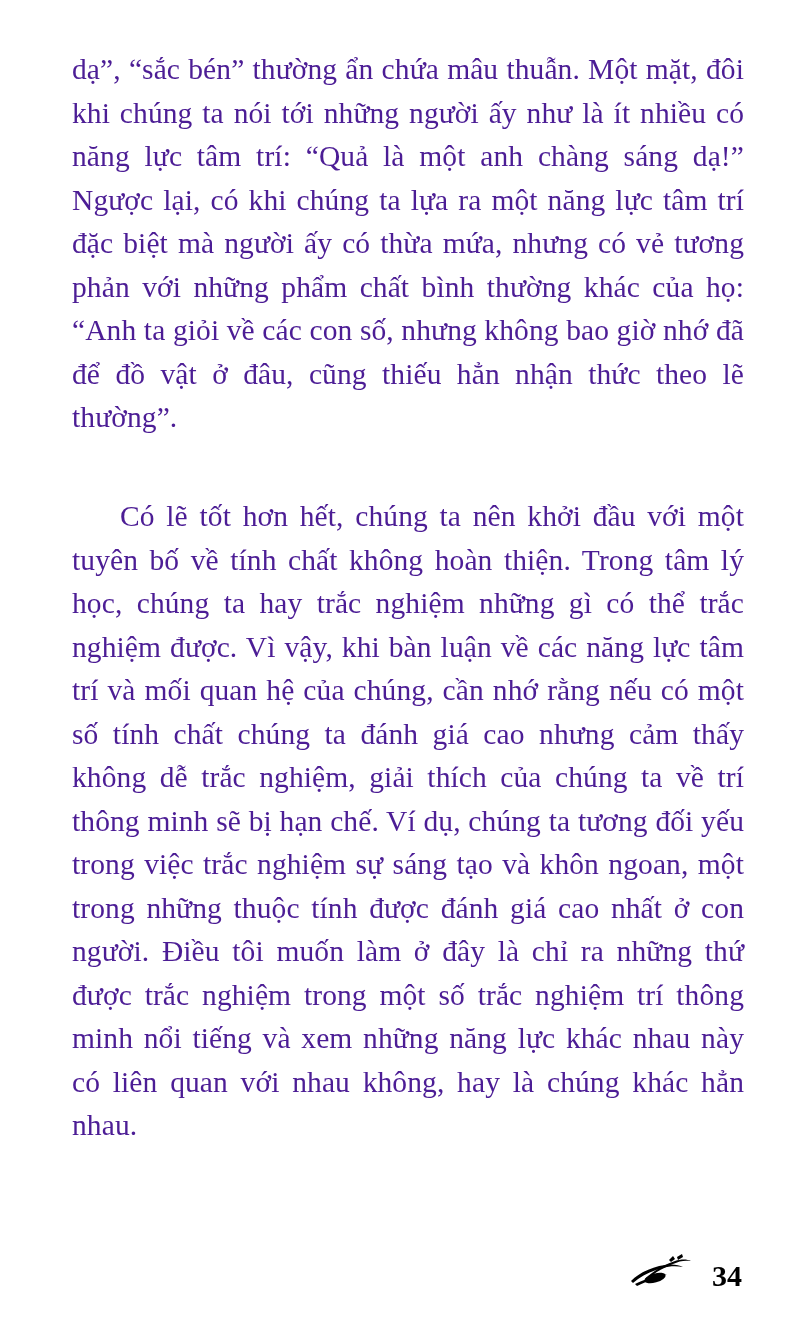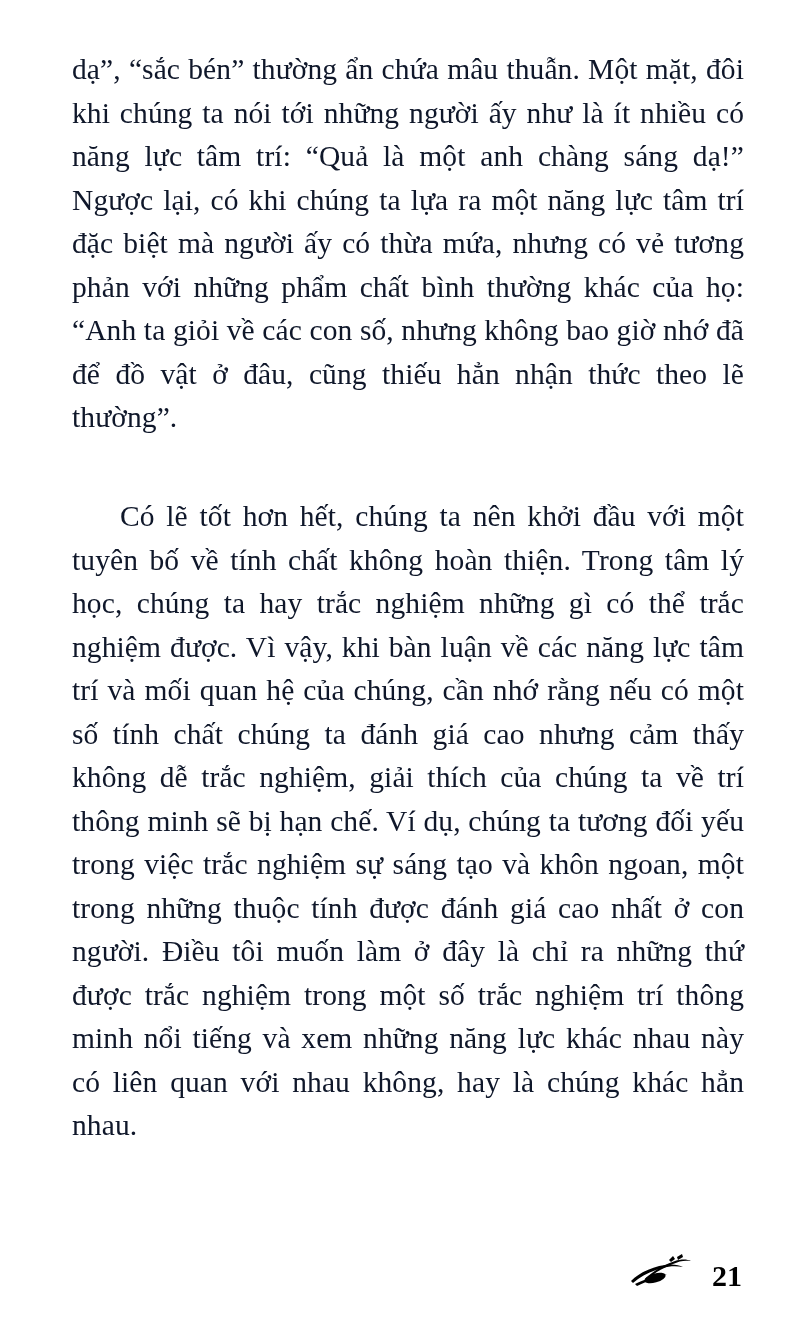--- a/index.html
+++ b/index.html
@@ -29,21 +29,21 @@
     top: 48px;
     width: 672px;
   }
   p.para {
     margin: 0;
     font-family: "Liberation Serif", serif;
     font-size: 29.5px;
     line-height: 43.5px;
     text-align: justify;
     text-justify: inter-word;
-    color: #0f172a;
+    color: #4c1d95;
     letter-spacing: 0.1px;
   }
   p.para + p.para {
     margin-top: 12px;
   }
   p.indent {
     text-indent: 48px;
   }
   
   p.para::after {
@@ -92,16 +92,16 @@
         <g fill="#000000">
           <path d="M6 28 C14 20, 26 14, 40 12 C48 11, 54 12, 58 14 C52 13, 44 13, 38 15 C26 18, 16 23, 8 30 Z"></path>
           <path d="M20 26 C28 18, 38 12, 50 8 C56 6, 62 6, 66 8 C60 7, 54 8, 48 11 C38 15, 28 20, 22 28 Z"></path>
           <ellipse cx="30" cy="25" rx="11" ry="4.5" transform="rotate(-16 30 25)"></ellipse>
           <path d="M44 7 L48 3 L50 6 L46 9 Z"></path>
           <path d="M52 4 L57 1 L58 4 L53 7 Z"></path>
           <path d="M10 31 C18 27, 30 23, 42 21 C34 24, 22 28, 12 33 Z"></path>
         </g>
       </svg>
     </span>
-    <span class="page-number">21</span>
+    <span class="page-number">34</span>
   </div>
 
 </div>
 
 </body></html>

